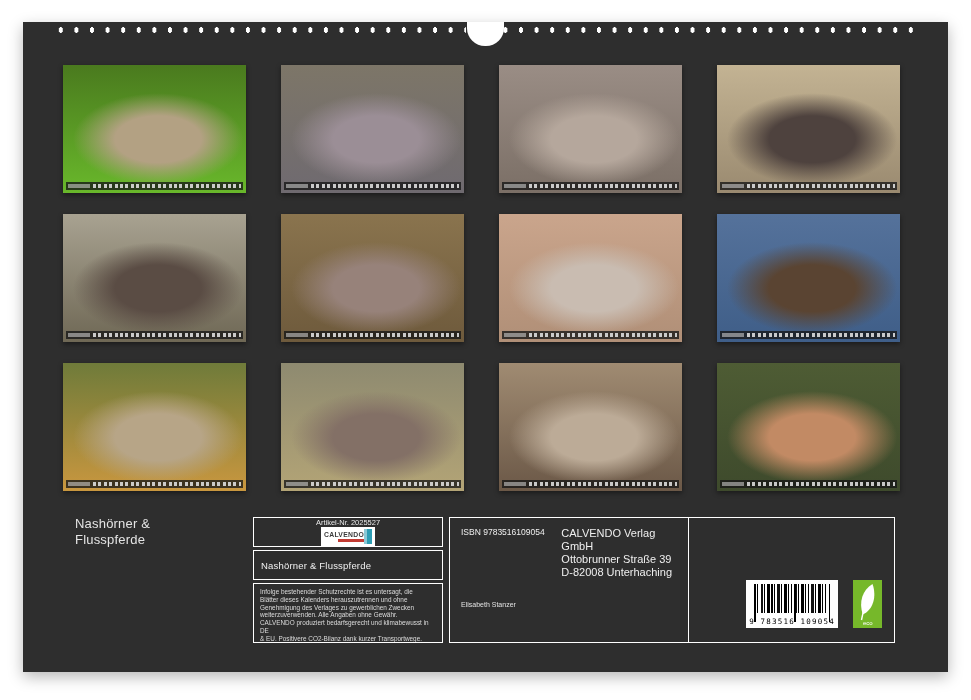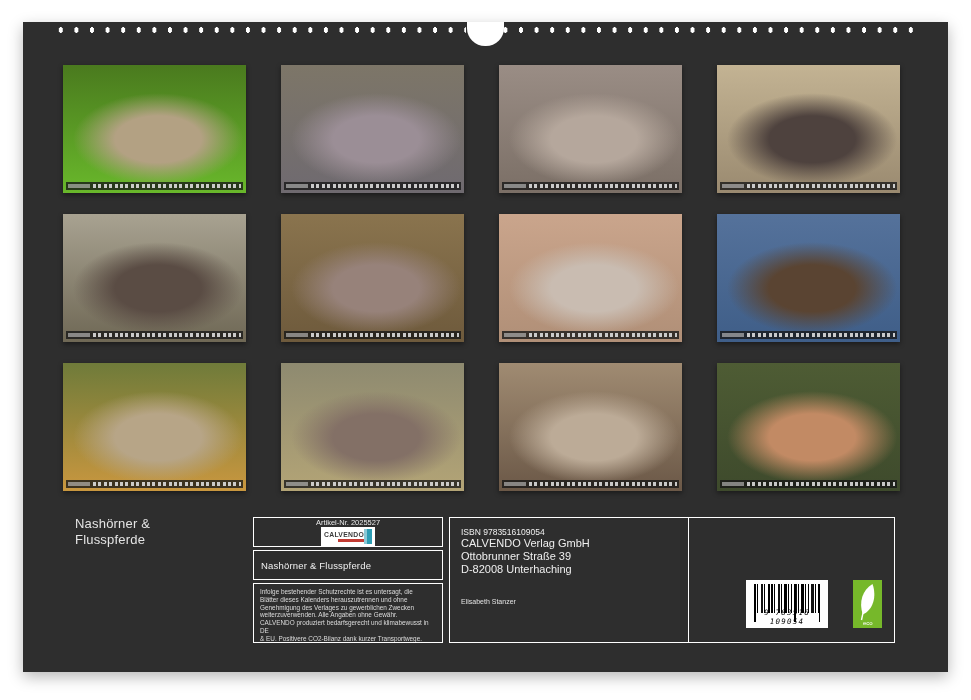--- a/index.html
+++ b/index.html
@@ -58,28 +58,28 @@
   .cv-tagline-bar{width:26px;height:2.5px;background:var(--logo-red,#c23b33);margin-top:1px;
     align-self:flex-end;}
   .cv-icon{width:10px;height:15px;background:var(--logo-teal,#2d9db4);position:relative;}
   .cv-icon::after{content:"";position:absolute;left:0;top:0;width:3px;height:15px;
     background:rgba(255,255,255,.45);}
 
   
   .info-midright{position:absolute;left:426px;top:495px;width:446px;height:126px;
     border:1.5px solid #fff;box-sizing:border-box;display:flex;}
   .cell-mid{width:238px;box-sizing:border-box;padding:9px 0 0 11px;color:#efefef;}
-  .mid-row{display:flex;flex-direction:column;}
+  .mid-row{display:flex;}
   .isbn{font-size:8.5px;width:102px;}
   .publisher{font-size:11px;line-height:1.18;white-space:pre-line;}
   .author{font-size:7px;margin-top:22px;color:#e2e2e2;}
   .cell-right{flex:1;border-left:1.5px solid #fff;position:relative;}
 
   
-  .barcode{position:absolute;left:57px;top:62px;width:82px;height:48px;background:#fff;font-style:italic;}
+  .barcode{position:absolute;left:57px;top:62px;width:92px;height:48px;background:#fff;}
   .bars{position:absolute;left:8px;right:8px;top:4px;height:29px;
     background:repeating-linear-gradient(90deg,
       #000 0 1.5px,#fff 1.5px 3px,#000 3px 4px,#fff 4px 6.5px,
       #111 6.5px 9px,#fff 9px 10px,#000 10px 11px,#fff 11px 13.5px,
       #000 13.5px 16px,#fff 16px 17px);}
   .guard{position:absolute;top:4px;width:1.5px;height:38px;background:#000;}
   .g1{left:8px;} .g2{left:48px;} .g3{right:8px;}
   .barcode-num{position:absolute;left:0;right:0;bottom:2px;text-align:center;
     font-size:7.5px;color:#000;letter-spacing:1.2px;font-family:"DejaVu Sans Mono",monospace;}
 

